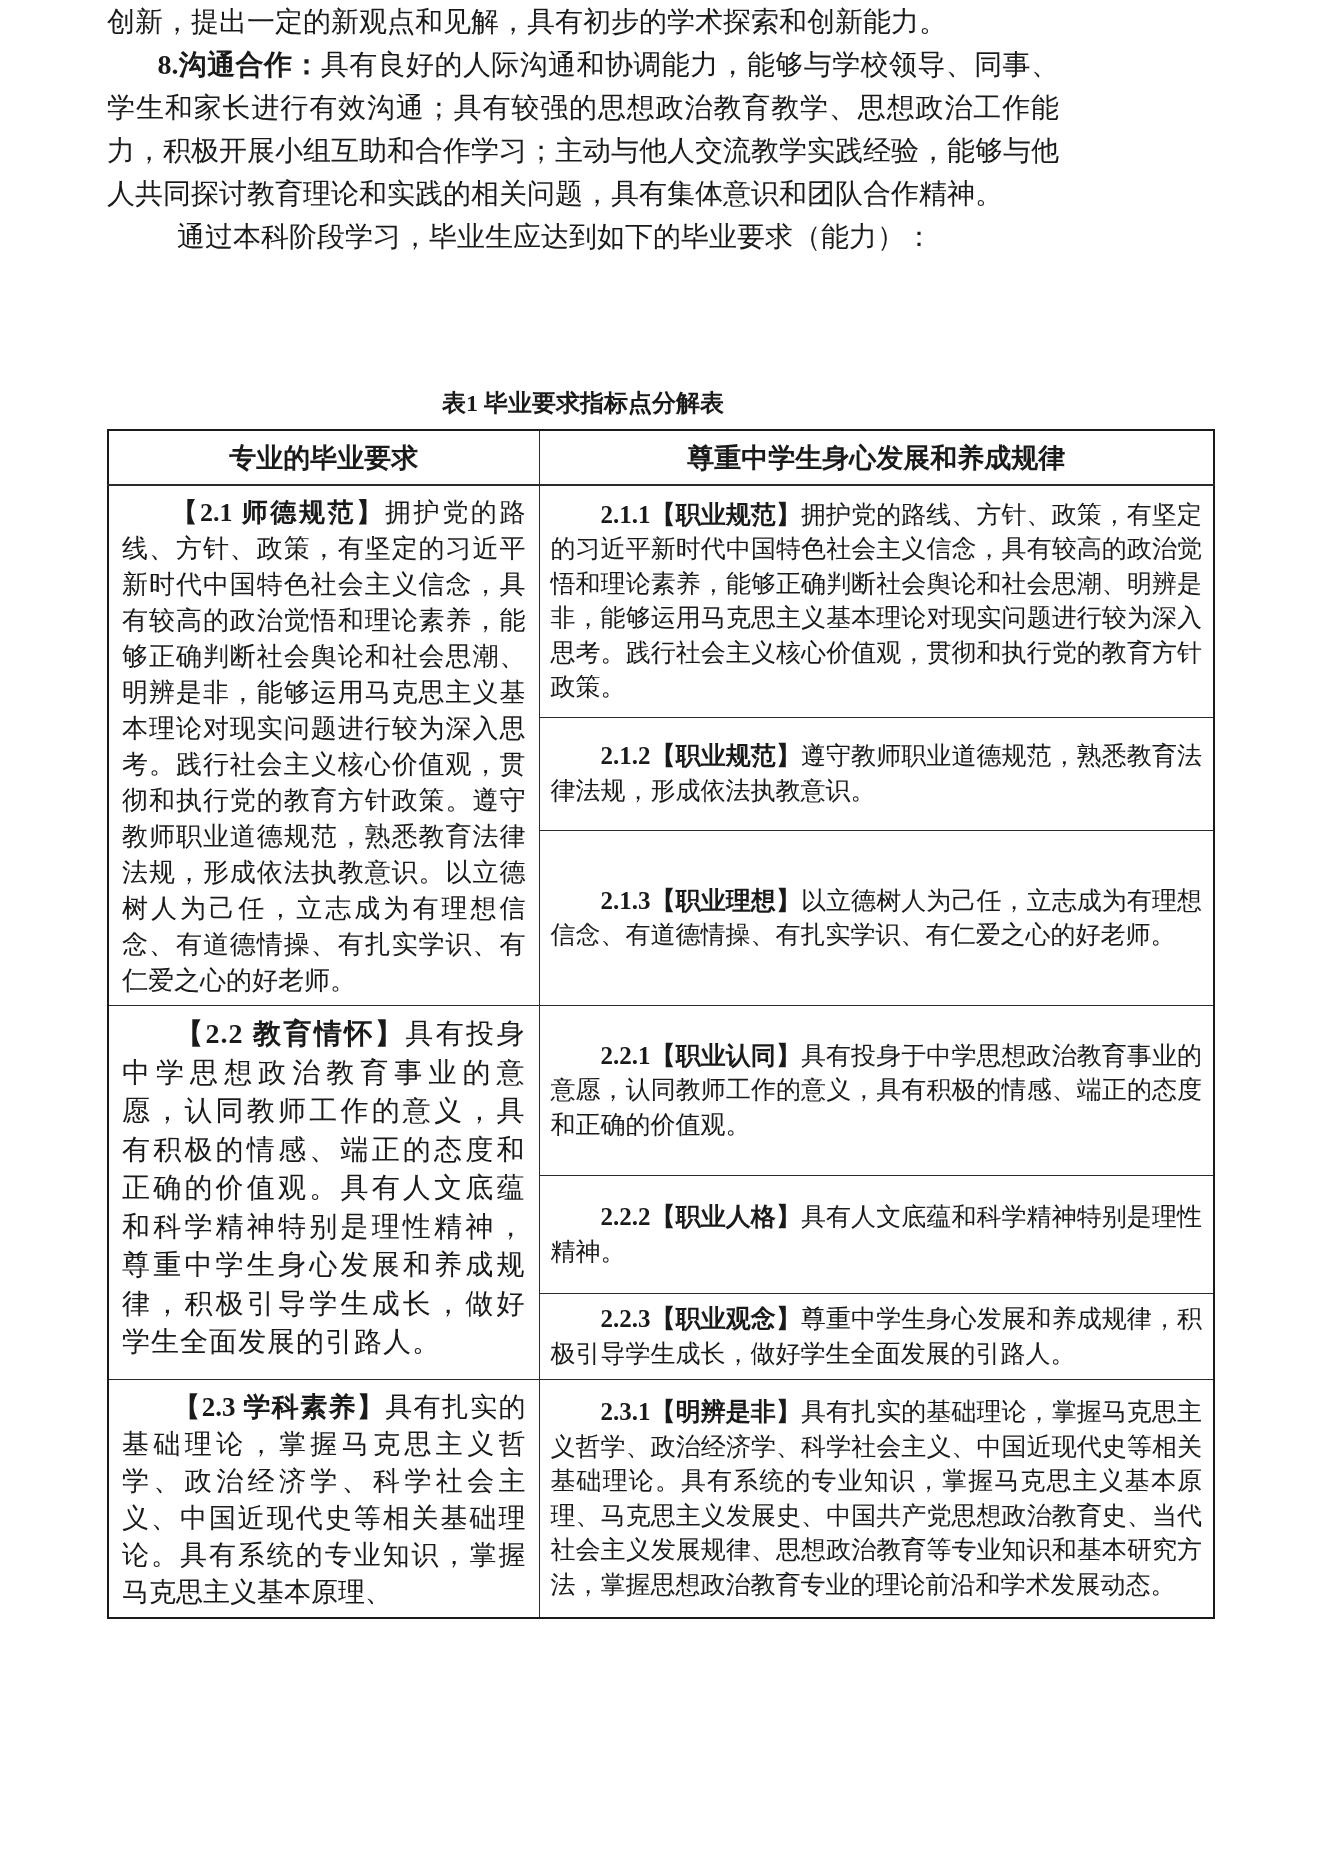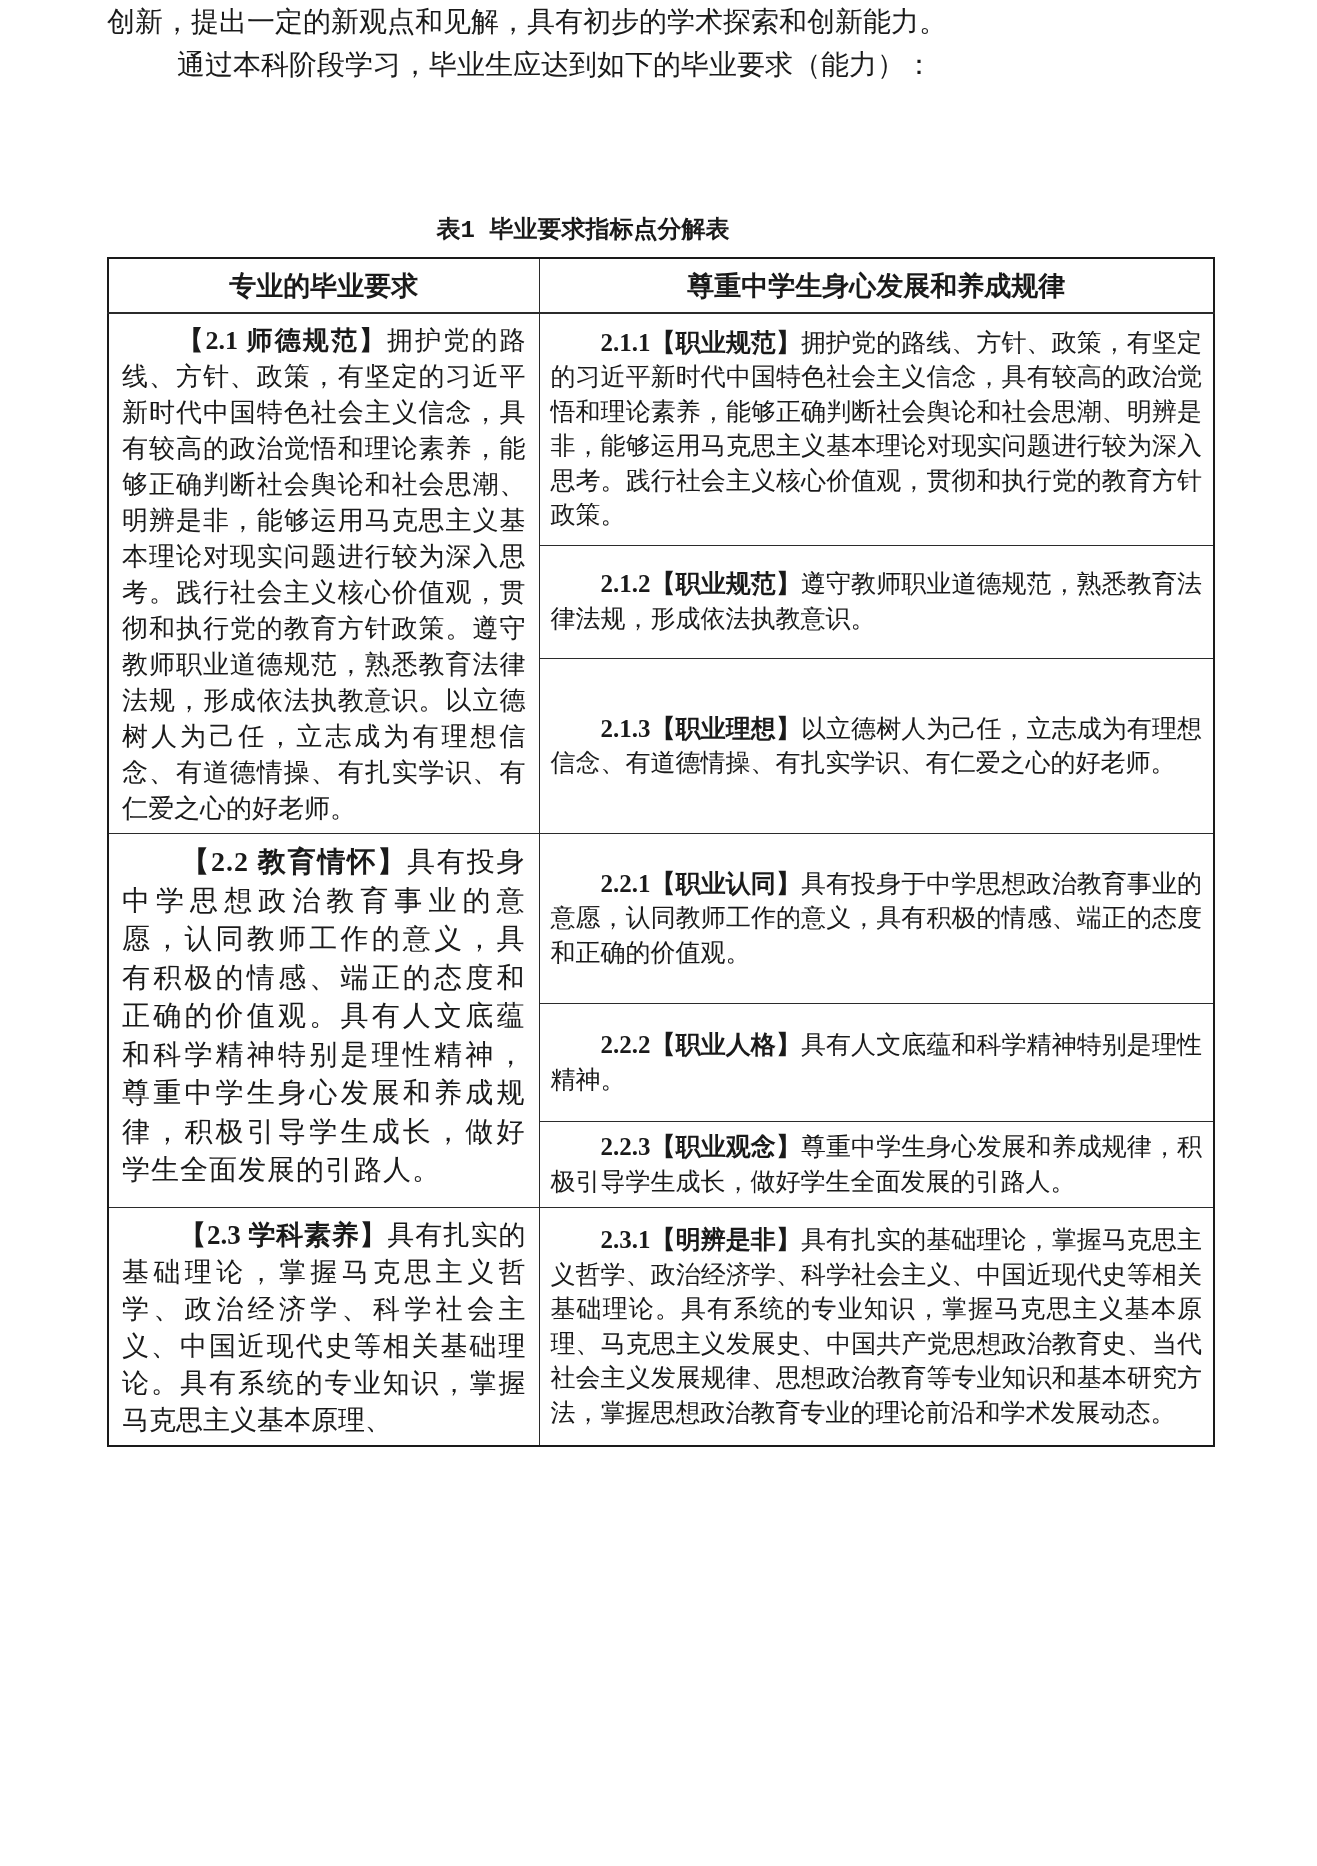--- a/index.html
+++ b/index.html
@@ -33,21 +33,20 @@
   .lead-bold { font-weight: bold; }
 
   
   .tbl-caption {
     margin-top: 132px;
     margin-bottom: 13px;
     text-align: center;
     font-weight: bold;
     font-size: 24px;
     line-height: 26px;
-    font-family: Liberation Mono, monospace;
   }
 
   
   table.req-table {
     width: 1106px;
     border-collapse: collapse;
     table-layout: fixed;
   }
   .req-table col.c-left  { width: 431px; }
   .req-table col.c-right { width: 675px; }
@@ -67,21 +66,21 @@
     border-bottom-width: 2.5px;
   }
 
   
   .req-cell {
     vertical-align: top;
     padding: 9px 13px 6px 13px;
     text-align: justify;
     text-indent: 1.9em;
   }
-  .req-cell .cell-lead { font-weight: bold; margin-left: 6px; }
+  .req-cell .cell-lead { font-weight: bold; }
   .req-cell-21 { font-size: 26px; line-height: 36px; }
   .req-cell-22 { font-size: 28px; line-height: 38.5px; letter-spacing: 1px; }
   .req-cell-23 { font-size: 27px; line-height: 37px; }
 
   
   .ind-cell {
     vertical-align: middle;
     padding: 6px 11px;
     font-size: 25px;
     line-height: 34.5px;
@@ -98,20 +97,21 @@
   tr.r-223 { height: 86px;  }
   tr.r-231 { height: 208px; }
 </style>
 </head>
 <body>
 
 <div class="page">
 
   <div class="intro">
     <p class="p1">创新，提出一定的新观点和见解，具有初步的学术探索和创新能力。</p>
+    <p class="p2"><span class="lead-bold">8.沟通合作：</span><span>具有良好的人际沟通和协调能力，能够与学校领导、同事、学生和家长进行有效沟通；具有较强的思想政治教育教学、思想政治工作能力，积极开展小组互助和合作学习；主动与他人交流教学实践经验，能够与他人共同探讨教育理论和实践的相关问题，具有集体意识和团队合作精神。</span></p>
     <p class="p3">通过本科阶段学习，毕业生应达到如下的毕业要求（能力）：</p>
   </div>
 
   <div class="tbl-caption">表1 毕业要求指标点分解表</div>
 
   <table class="req-table">
     <colgroup>
       <col class="c-left">
       <col class="c-right">
     </colgroup>

